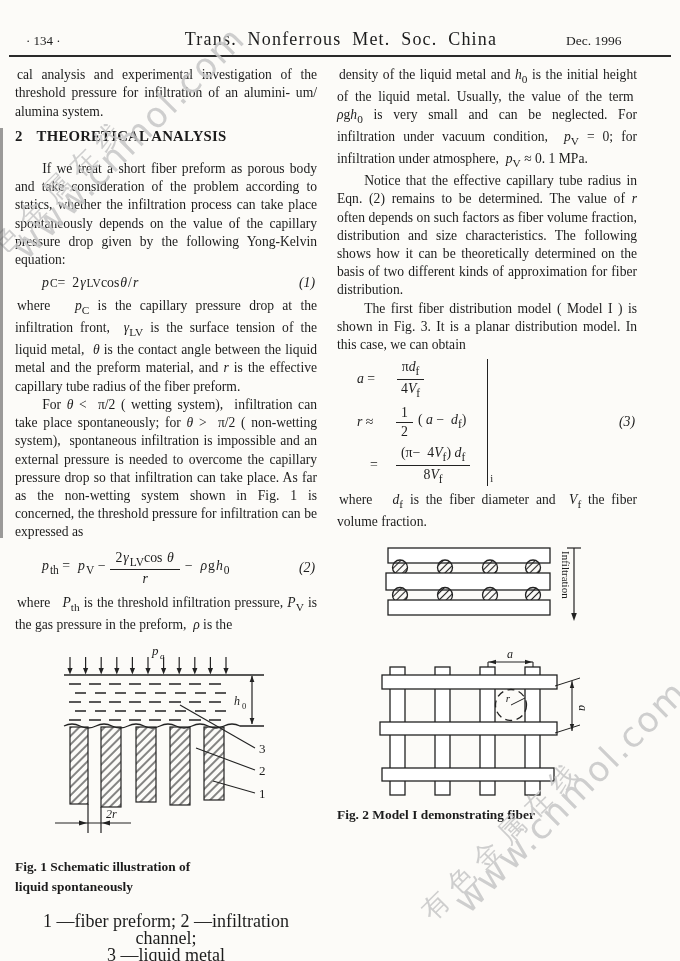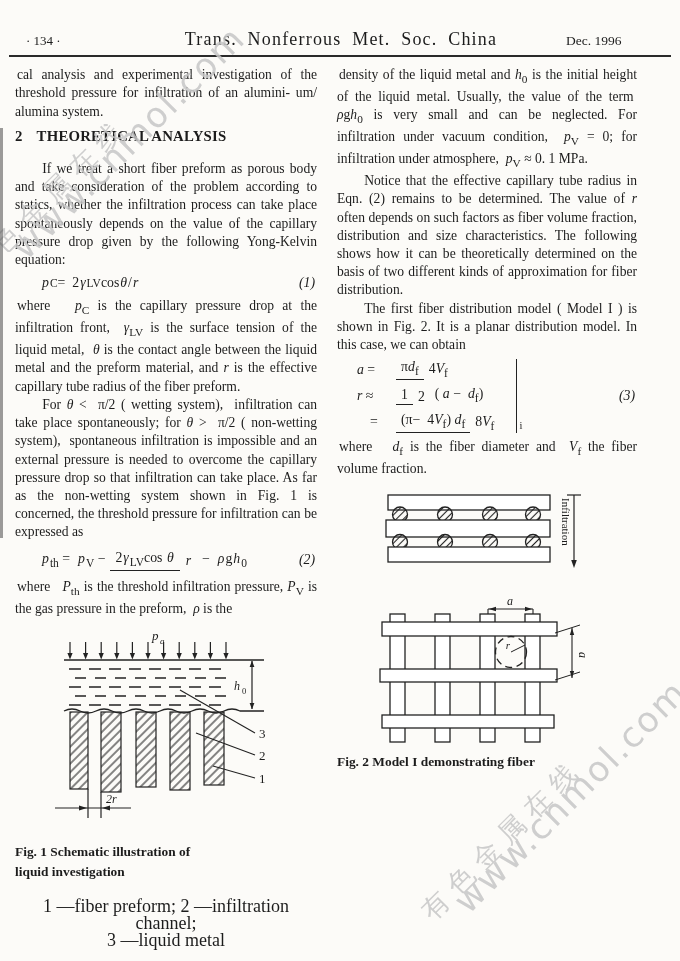--- a/index.html
+++ b/index.html
@@ -60,21 +60,21 @@
 
   
   .equation {
     display: flex; align-items: center;
     margin: 5px 0 5px 26px;
     font-size: 13.8px;
   }
   .eq-num { margin-left: auto; padding-right: 2px; font-style: italic; }
   .eq-body { display: inline-flex; align-items: center; flex-wrap: nowrap; }
   .eq-body i { padding: 0 1px; }
-  .frac { display: inline-flex; flex-direction: row; align-items: center; margin: 0 5px; }
+  .frac { display: inline-flex; flex-direction: column; align-items: center; margin: 0 5px; }
   .frac .fnum { padding: 0 5px 1px 5px; border-bottom: 1.3px solid #222; line-height: 1.15; }
   .frac .fden { padding: 1px 5px 0 5px; line-height: 1.15; }
   .eq2 { margin-top: 8px; margin-bottom: 7px; }
   .eq3 { align-items: stretch; margin-left: 20px; }
   .eq3-rows { display: flex; flex-direction: column; gap: 5px; }
   .eq3-row { display: flex; align-items: center; }
   .eq3-lhs { width: 34px; text-align: left; }
   .eq3-bar { border-left: 1.5px solid #222; margin-left: 12px; position: relative; }
   .eq3-bar .bar-sub { position: absolute; bottom: -2px; left: 2px; font-size: 10.5px; }
   .eq3 .eq-num { align-self: center; }
@@ -215,35 +215,35 @@
 
           <line x1="165" y1="62" x2="240" y2="105" stroke-width="1.1"></line>
           <line x1="181" y1="105" x2="240" y2="127" stroke-width="1.1"></line>
           <line x1="198" y1="138" x2="240" y2="150" stroke-width="1.1"></line>
           <text x="244" y="110" font-size="13">3</text>
           <text x="244" y="132" font-size="13">2</text>
           <text x="244" y="155" font-size="13">1</text>
         </svg>
         <figcaption style="margin-top:16px;">
           <div>Fig. 1  Schematic illustration of</div>
-          <div>liquid investigation</div>
+          <div>liquid spontaneously</div>
         </figcaption>
         <div class="fig-legend">
           <div>1 —fiber preform;  2 —infiltration channel;</div>
           <div>3 —liquid metal</div>
         </div>
       </figure>
     </div>
 
     <div class="col right">
       <p class="noindent">density of the liquid metal and <i>h</i><sub>0</sub> is the initial height of the liquid metal.  Usually,  the value of the term&nbsp; <i>ρ</i>g<i>h</i><sub>0</sub> is very small and can be neglected.  For infiltration under vacuum condition,&nbsp; <i>p</i><sub>V</sub> = 0;  for infiltration under atmosphere,&nbsp; <i>p</i><sub>V</sub> ≈ 0. 1 MPa.</p>
 
       <p>Notice that the effective capillary tube radius in Eqn. (2)  remains to be determined.  The value of <i>r</i> often depends on such factors as fiber volume fraction,  distribution and size characteristics.  The following shows how it can be theoretically determined on the basis of two different kinds of approximation for fiber distribution.</p>
 
-      <p>The first fiber distribution model ( Model I ) is shown in Fig. 2.  It is a planar distribution model.  In this case,  we can obtain</p>
+      <p>The first fiber distribution model ( Model I ) is shown in Fig. 3.  It is a planar distribution model.  In this case,  we can obtain</p>
 
       <div class="equation eq3">
         <div class="eq3-rows">
           <div class="eq3-row">
             <span class="eq3-lhs"><i>a</i> =</span>
             <span class="frac">
               <span class="fnum">π<i>d</i><sub>f</sub></span>
               <span class="fden">4<i>V</i><sub>f</sub></span>
             </span>
           </div>

